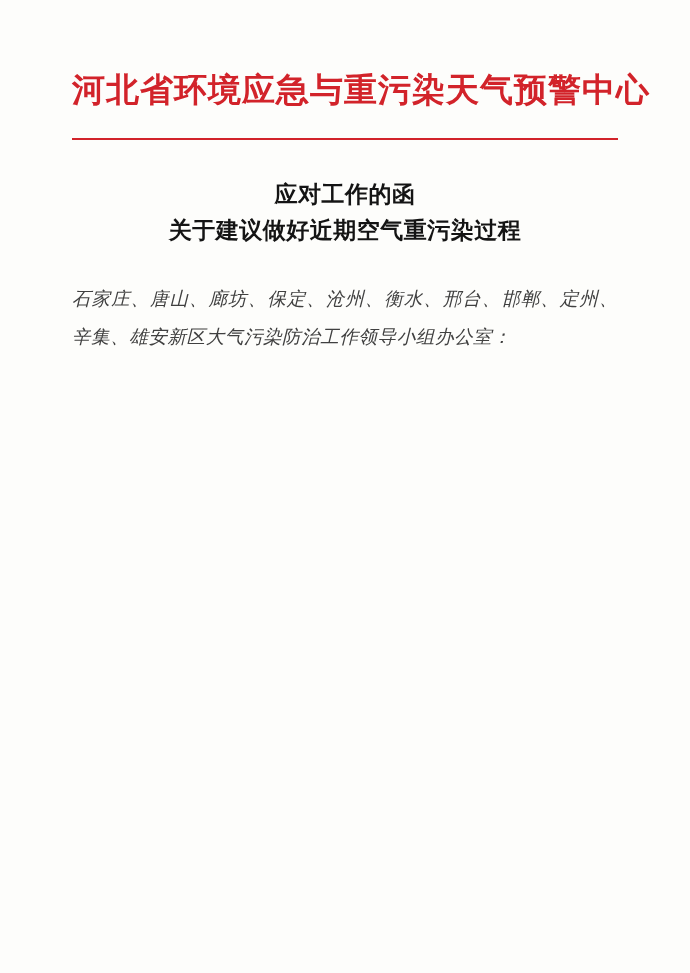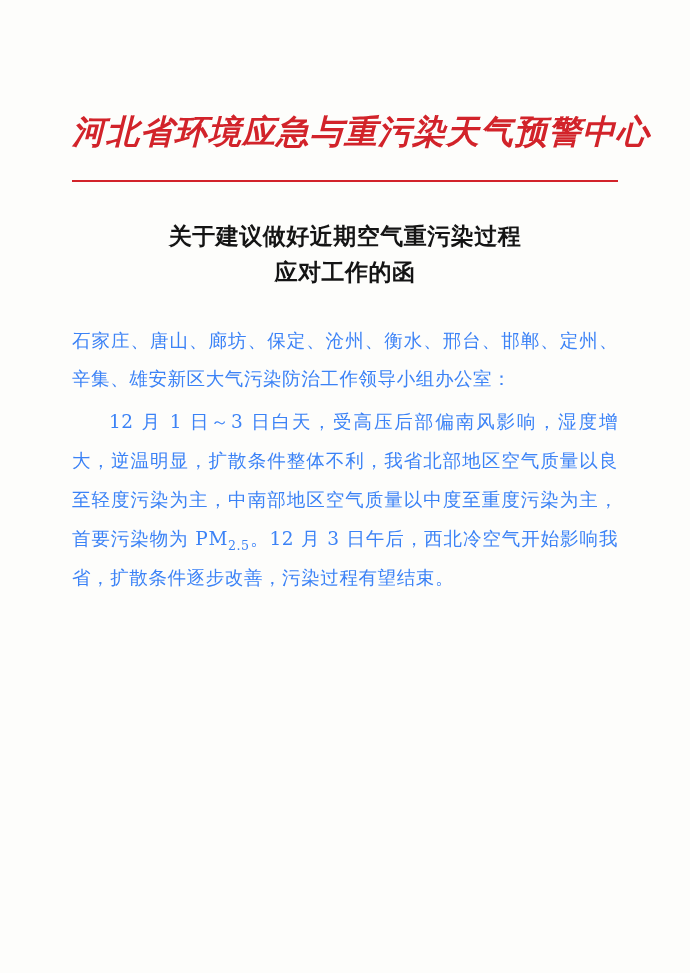--- a/index.html
+++ b/index.html
@@ -23,30 +23,29 @@
   .page-inner {
     position: absolute;
     left: 0;
     top: 0;
     width: 690px;
     height: 973px;
     padding: 0 72px;
     box-sizing: border-box;
   }
   .letterhead {
-    margin-top: 114px;
+    margin-top: 72px;
     text-align: center;
     color: #d2232a;
     font-family: "DejaVu Serif", "Liberation Serif", serif;
     font-weight: bold;
     font-size: 33px;
     letter-spacing: 1px;
     line-height: 1.1;
     white-space: nowrap;
-    font-style: italic;
   }
   .rule {
     margin-top: 30px;
     height: 2px;
     background: #d2232a;
     width: 100%;
   }
   .title {
     margin-top: 36px;
     text-align: center;
@@ -54,26 +53,27 @@
     font-size: 23px;
     line-height: 1.55;
     color: #141414;
     letter-spacing: 0.5px;
   }
   .title .line {
     display: block;
   }
   .body-block {
     margin-top: 32px;
-    color: #3b82f6;
+    color: #404040;
     font-size: 18.5px;
     line-height: 2.1;
     letter-spacing: 0.6px;
     text-align: justify;
     text-justify: inter-ideograph;
+    font-style: italic;
   }
   .para {
     margin: 0 0 2px 0;
     text-align: justify;
     text-justify: inter-ideograph;
   }
   .para.indent {
     text-indent: 2em;
   }
   .sub {
@@ -88,29 +88,26 @@
 <body>
 
 <div id="doc">
   <div class="page-inner">
 
     <div class="letterhead">河北省环境应急与重污染天气预警中心</div>
 
     <div class="rule"></div>
 
     <div class="title">
+      <span class="line">应对工作的函</span>
       <span class="line">关于建议做好近期空气重污染过程</span>
-      <span class="line">应对工作的函</span>
     </div>
 
     <div class="body-block">
 
       <p class="para addressee">石家庄、唐山、廊坊、保定、沧州、衡水、邢台、邯郸、定州、辛集、雄安新区大气污染防治工作领导小组办公室：</p>
 
 
 
-      <p class="para indent">
-        <span>12 月 1 日～3 日白天，受高压后部偏南风影响，湿度增大，逆温明显，扩散条件整体不利，我省北部地区空气质量以良至轻度污染为主，中南部地区空气质量以中度至重度污染为主，首要污染物为 PM</span><span class="sub">2.5</span><span>。12 月 3 日午后，西北冷空气开始影响我省，扩散条件逐步改善，污染过程有望结束。</span>
-      </p>
 
     </div>
   </div>
 </div>
 
 </body></html>

